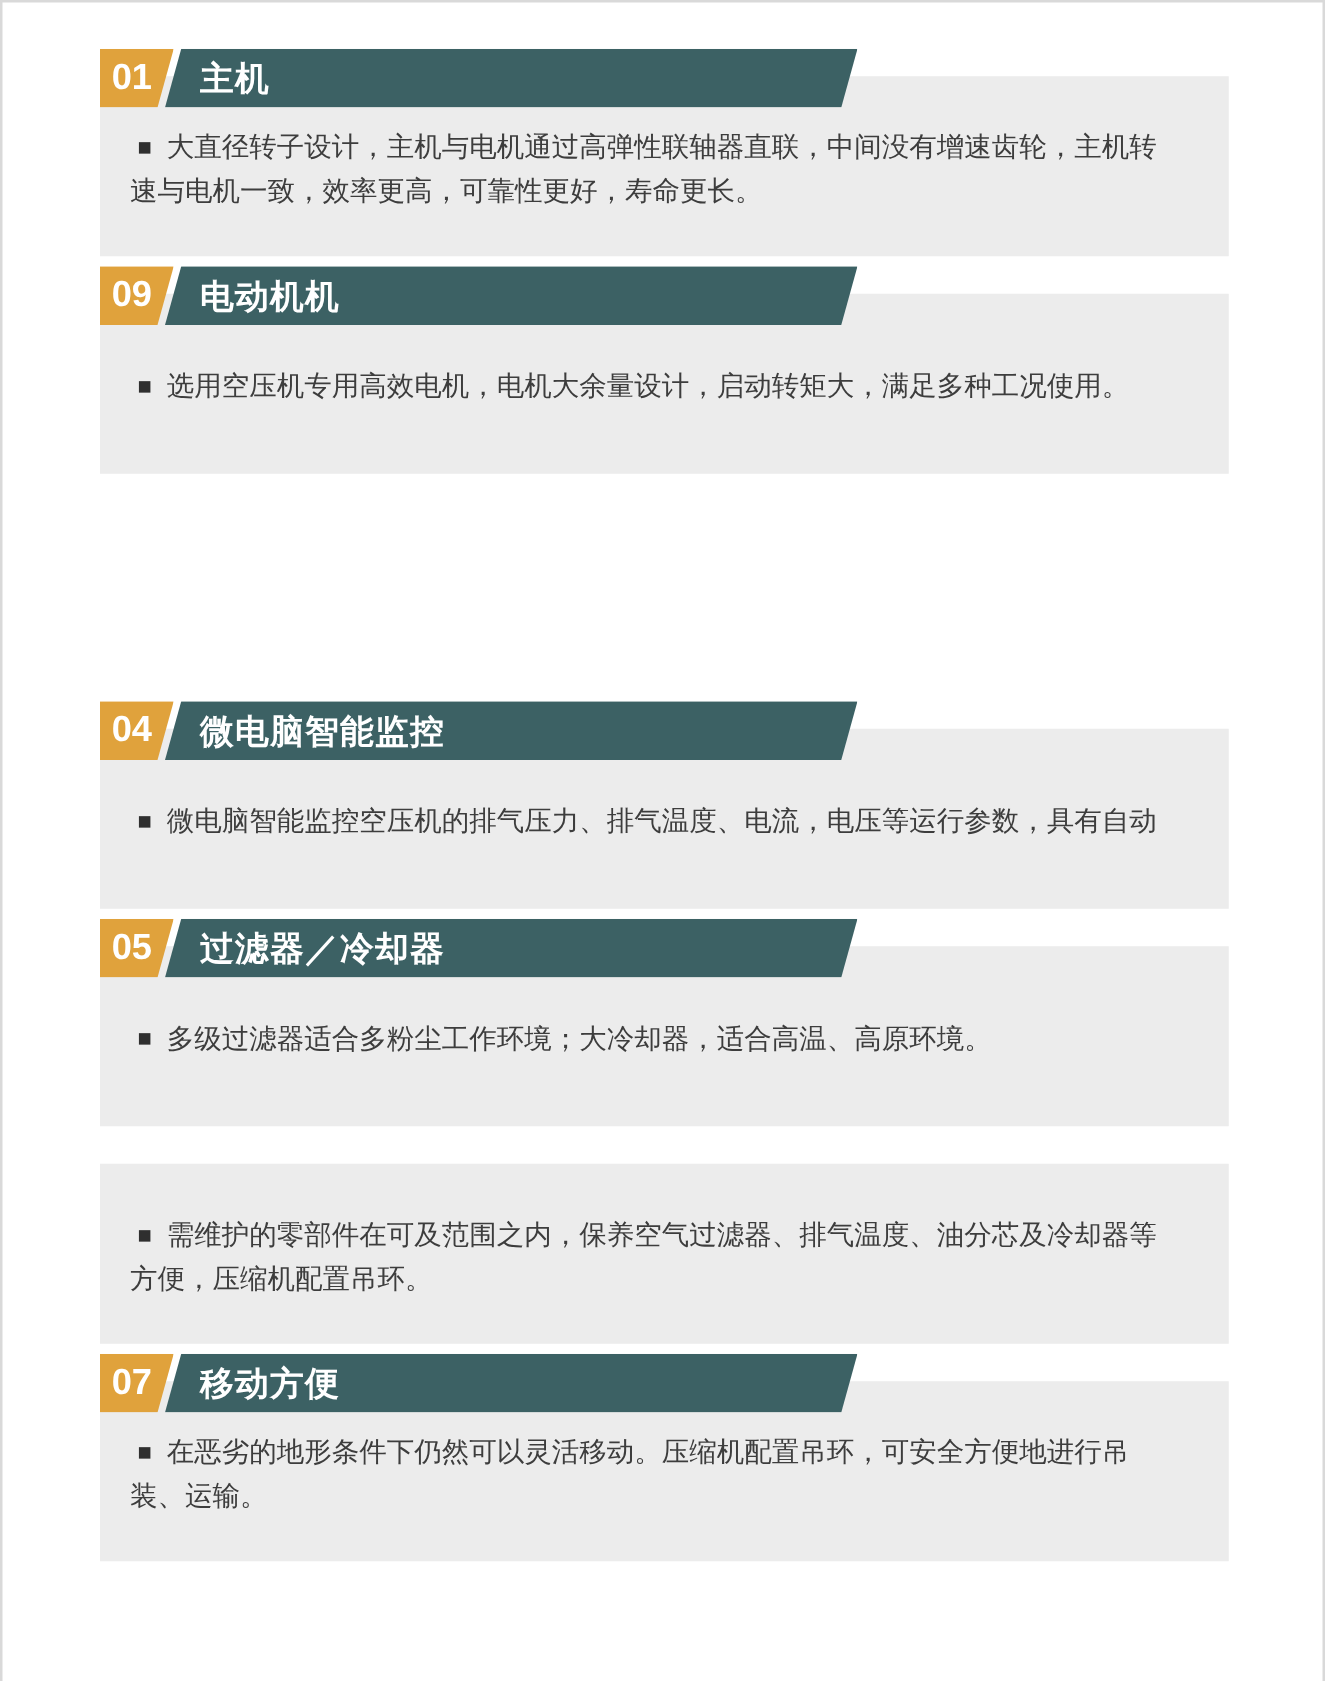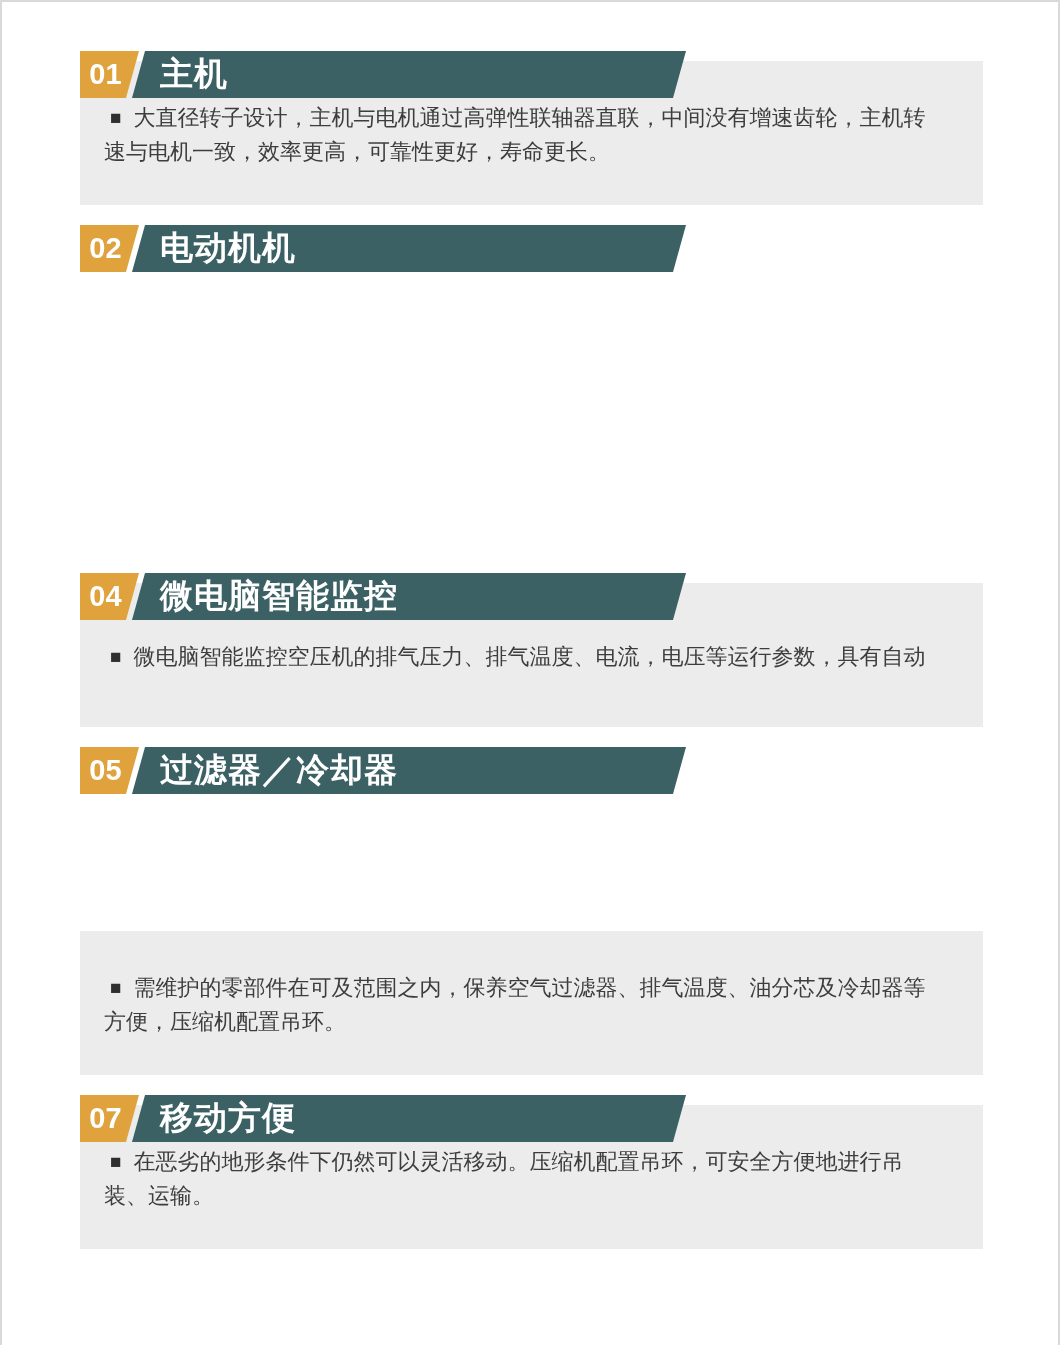--- a/index.html
+++ b/index.html
@@ -51,21 +51,21 @@
   .bullet {
     display: inline-block;
     margin: 0 12px 0 6px;
     font-size: 19px;
     color: #2f2f2f;
     vertical-align: 1px;
   }
 
   .header {
     position: absolute;
-    top: 16px;
+    top: 4px;
     left: 0;
     width: 606px;
     height: 45px;
   }
 
   .badge {
     position: absolute;
     left: 0;
     top: 0;
     width: 59px;
@@ -83,21 +83,21 @@
 
   .titlebar {
     position: absolute;
     left: 52px;
     top: 0;
     width: 554px;
     height: 47px;
     background: #3c6164;
     clip-path: polygon(13px 0, 100% 0, calc(100% - 13px) 100%, 0 100%);
     color: #ffffff;
-    font-size: 33px;
+    font-size: 27px;
     font-weight: bold;
     letter-spacing: 1px;
     display: flex;
     align-items: center;
     padding-left: 28px;
   }
 </style>
 </head>
 <body>
 
@@ -113,22 +113,28 @@
       </div>
       <div class="header">
         <div class="badge">01</div>
         <div class="titlebar">
             <span>主机</span>
           </div>
       </div>
     </div>
 
     <div class="section">
+      <div class="panel">
+        <div class="desc">
+          <span class="bullet">■</span><span>选用空压机专用高效电机，电机大余量设计，启动转矩大，满足多种工况使用。</span>
+          <div></div>
+        </div>
+      </div>
       <div class="header">
-        <div class="badge">02</div>
+        <div class="badge">09</div>
         <div class="titlebar">
             <span>电动机机</span>
           </div>
       </div>
     </div>
 
     <div class="section">
     </div>
 
     <div class="section">
@@ -139,20 +145,26 @@
       </div>
       <div class="header">
         <div class="badge">04</div>
         <div class="titlebar">
             <span>微电脑智能监控</span>
           </div>
       </div>
     </div>
 
     <div class="section">
+      <div class="panel">
+        <div class="desc">
+          <span class="bullet">■</span><span>多级过滤器适合多粉尘工作环境；大冷却器，适合高温、高原环境。</span>
+          <div></div>
+        </div>
+      </div>
       <div class="header">
         <div class="badge">05</div>
         <div class="titlebar">
             <span>过滤器／冷却器</span>
           </div>
       </div>
     </div>
 
     <div class="section">
       <div class="panel">

